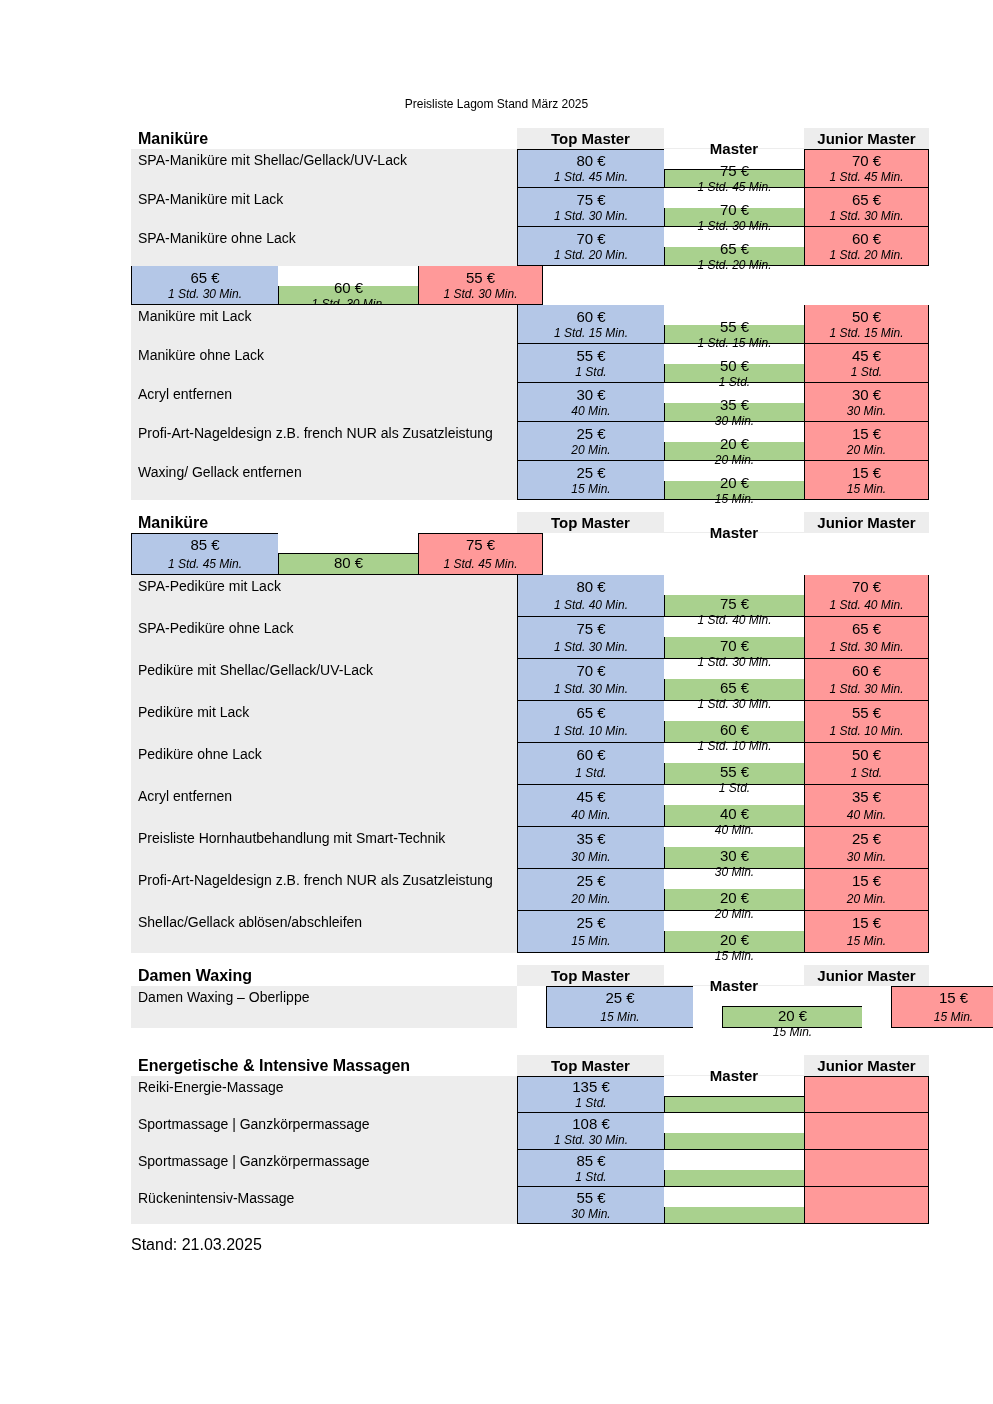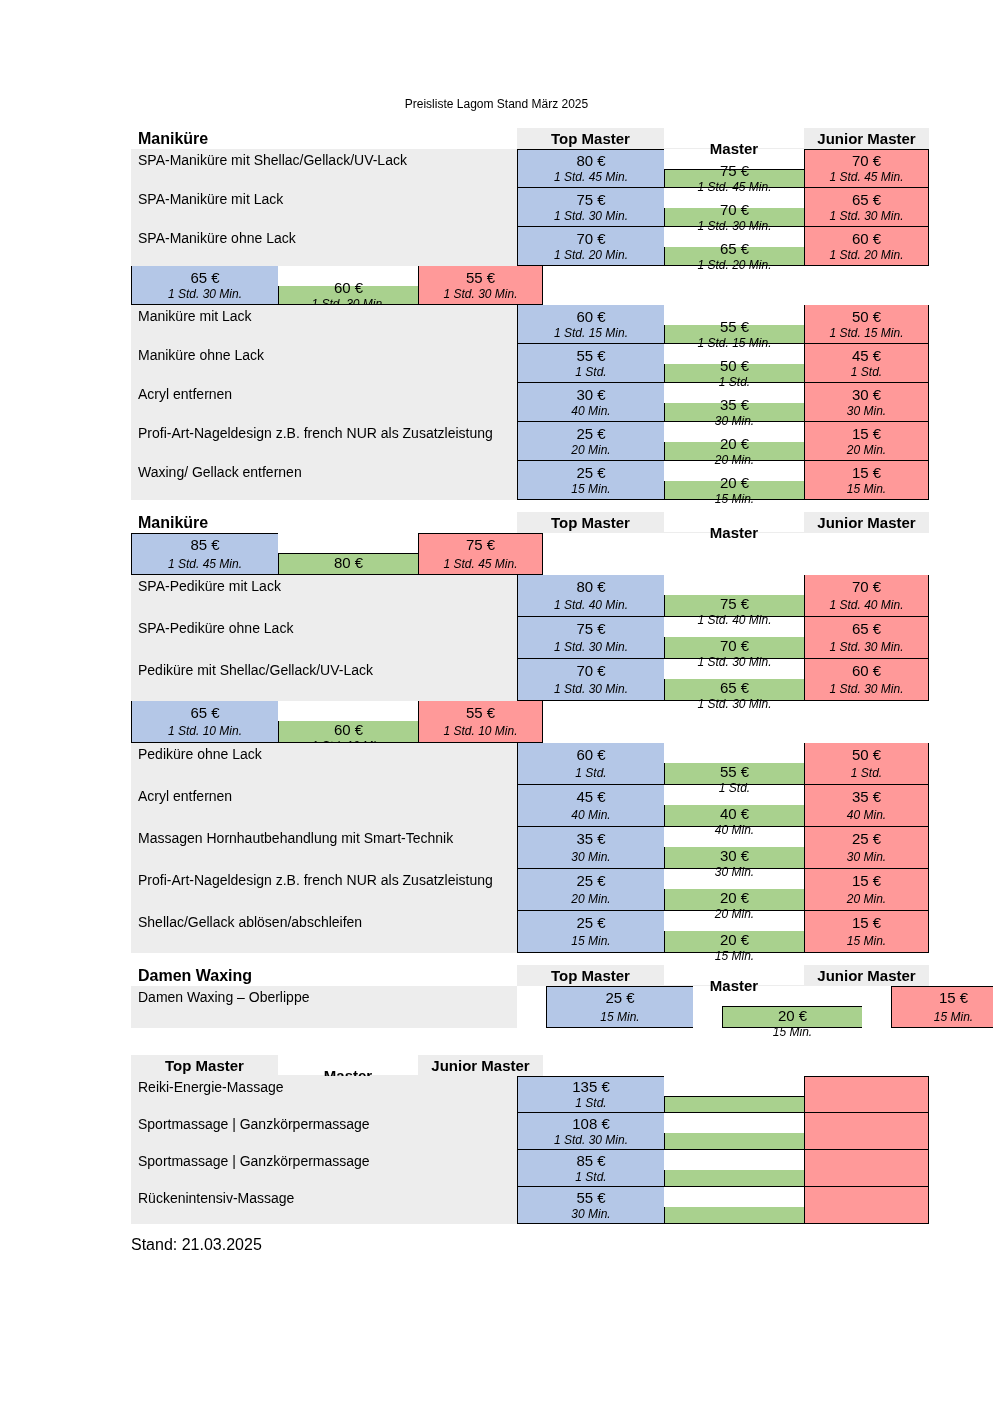--- a/index.html
+++ b/index.html
@@ -303,20 +303,21 @@
             <div class="cell price-cell w1 bg1">
               <div class="price">65 €</div>
               <div class="duration">1 Std. 30 Min.</div>
             </div>
             <div class="cell price-cell w2 bg2">
               <div class="price">60 €</div>
               <div class="duration">1 Std. 30 Min.</div>
             </div>
           </div>
           <div class="row data">
+            <div class="cell label-cell row-label">Pediküre mit Lack</div>
             <div class="cell price-cell w0 bg0">
               <div class="price">65 €</div>
               <div class="duration">1 Std. 10 Min.</div>
             </div>
             <div class="cell price-cell w1 bg1">
               <div class="price">60 €</div>
               <div class="duration">1 Std. 10 Min.</div>
             </div>
             <div class="cell price-cell w2 bg2">
               <div class="price">55 €</div>
@@ -347,21 +348,21 @@
             <div class="cell price-cell w1 bg1">
               <div class="price">40 €</div>
               <div class="duration">40 Min.</div>
             </div>
             <div class="cell price-cell w2 bg2">
               <div class="price">35 €</div>
               <div class="duration">40 Min.</div>
             </div>
           </div>
           <div class="row data">
-            <div class="cell label-cell row-label">Massagen Hornhautbehandlung mit Smart-Technik</div>
+            <div class="cell label-cell row-label">Preisliste Hornhautbehandlung mit Smart-Technik</div>
             <div class="cell price-cell w0 bg0">
               <div class="price">35 €</div>
               <div class="duration">30 Min.</div>
             </div>
             <div class="cell price-cell w1 bg1">
               <div class="price">30 €</div>
               <div class="duration">30 Min.</div>
             </div>
             <div class="cell price-cell w2 bg2">
               <div class="price">25 €</div>
@@ -417,20 +418,21 @@
               <div class="duration">15 Min.</div>
             </div>
             <div class="cell price-cell w2 bg2">
               <div class="price">15 €</div>
               <div class="duration">15 Min.</div>
             </div>
           </div>
         </div>
         <div class="section section-3">
           <div class="row head">
+            <div class="cell label-cell section-title">Energetische &amp; Intensive Massagen</div>
             <div class="cell col-head w0">Top Master</div>
             <div class="cell col-head w1">Master</div>
             <div class="cell col-head w2">Junior Master</div>
           </div>
           <div class="row data first">
             <div class="cell label-cell row-label">Reiki-Energie-Massage</div>
             <div class="cell price-cell w0 bg0">
               <div class="price">135 €</div>
               <div class="duration">1 Std.</div>
             </div>

